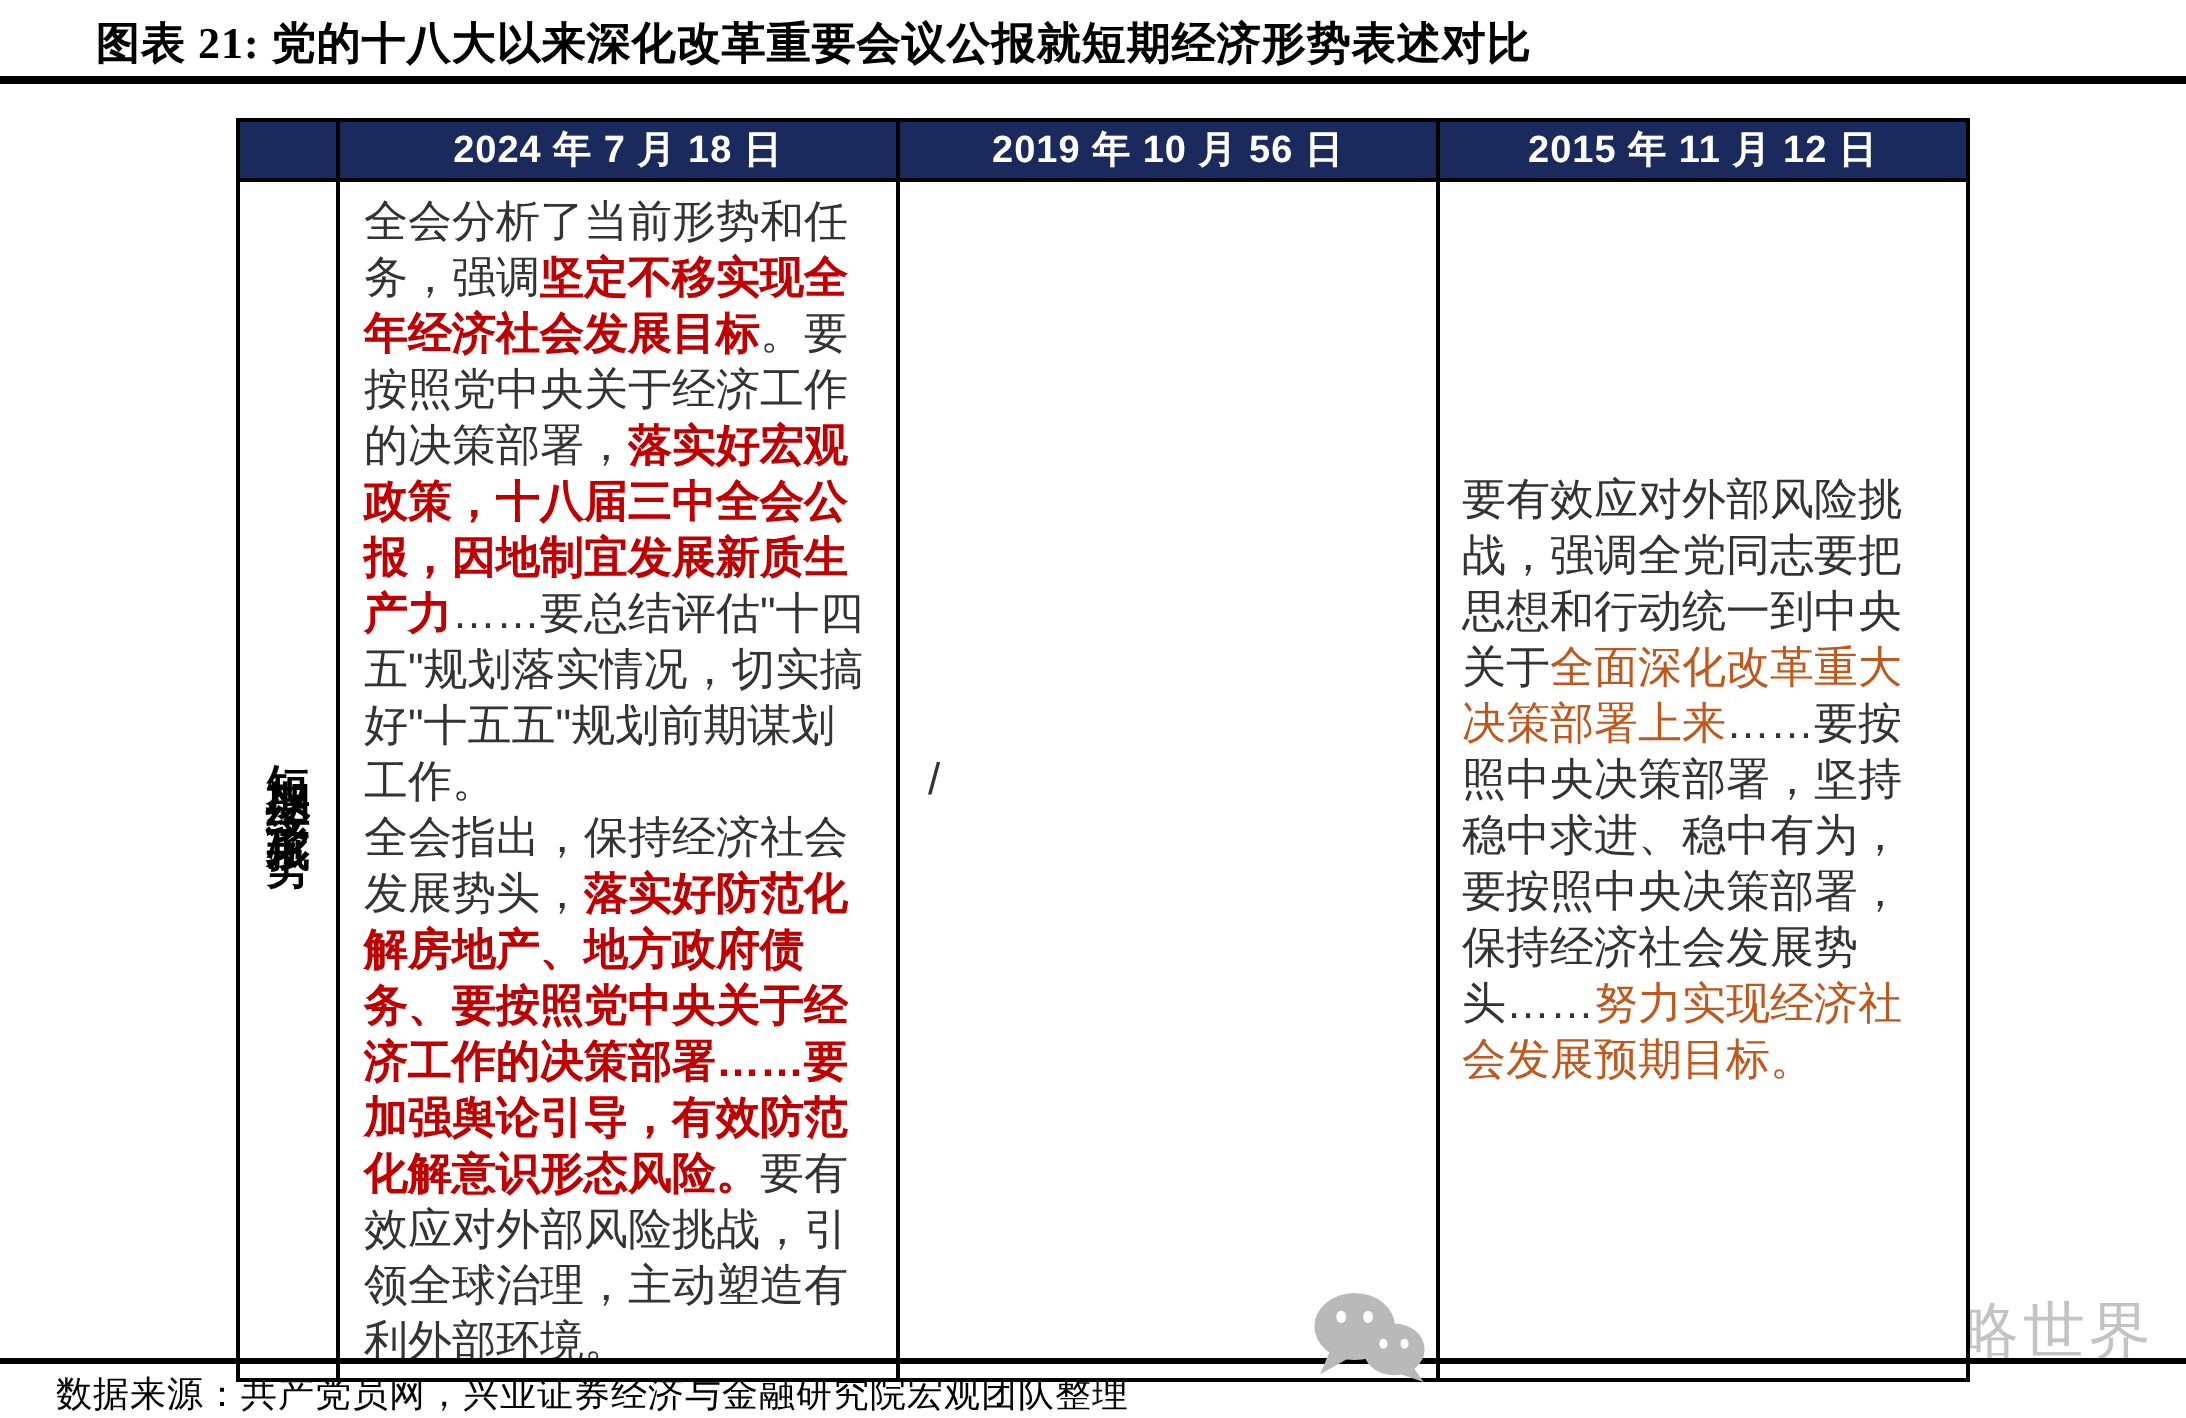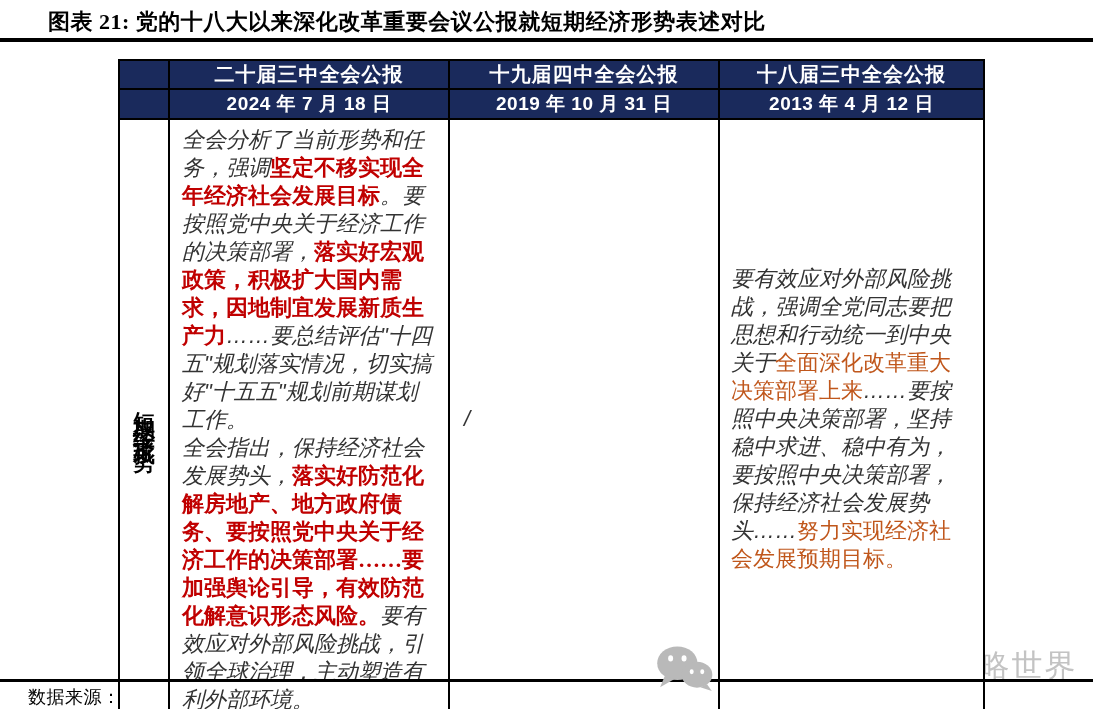--- a/index.html
+++ b/index.html
@@ -38,22 +38,22 @@
   .vlabel {
     writing-mode:vertical-lr; text-orientation:upright;
     display:inline-block; font-weight:bold; font-size:22px; color:#000;
     letter-spacing:8px; line-height:1;
   }
   td.content { font-size:22px; line-height:28px; color:#333; background:#fff; }
   td.content.top { vertical-align:top; padding:6px 10px 4px 12px; }
   td.content.mid { vertical-align:middle; padding:0 28px 0 11px; }
   td.content.slash { vertical-align:middle; text-align:left; padding-left:14px; color:#222; }
   .para { margin:0; }
-  .seg-normal { color:#333;font-style:italic; }
-  .seg-red    { color:var(--red,#c00000); font-weight:bold;font-family:Liberation Serif, serif; }
+  .seg-normal { color:#333; }
+  .seg-red    { color:var(--red,#c00000); font-weight:bold; }
   .seg-orange { color:var(--orange,#c0571c); }
 
   .wm-text {
     position:absolute; left:714px; top:646px; z-index:1;
     font-size:31px; color:var(--watermark,#c3c3c3); letter-spacing:2px;
     white-space:nowrap; line-height:40px;
   }
   .wm-icon { position:absolute; left:656px; top:645px; z-index:4; width:58px; height:46px; }
   .footer-rule { position:absolute; left:0; top:679px; width:1093px; height:3px; background:#000; z-index:3; }
   .footer {
@@ -71,38 +71,32 @@
   <div class="title-rule"></div>
 
   <table class="cmp">
     <colgroup>
         <col class="c0">
         <col class="c1">
         <col class="c2">
         <col class="c3">
       </colgroup>
     <tbody>
-        <tr class="hdr1">
-      <th class="hcell"></th>
-      <th class="hcell">二十届三中全会公报</th>
-      <th class="hcell">十九届四中全会公报</th>
-      <th class="hcell">十八届三中全会公报</th>
-    </tr>
     <tr class="hdr2">
       <th class="hcell"></th>
       <th class="hcell">2024 年 7 月 18 日</th>
-      <th class="hcell">2019 年 10 月 31 日</th>
-      <th class="hcell">2013 年 4 月 12 日</th>
+      <th class="hcell">2019 年 10 月 56 日</th>
+      <th class="hcell">2015 年 11 月 12 日</th>
     </tr>
     <tr class="bodyrow">
       <td class="rowlabel">
         <span class="vlabel">短期经济形势</span>
       </td>
       <td class="content top">
-            <div class="para"><span class="seg-normal">全会分析了当前形势和任务，强调</span><span class="seg-red">坚定不移实现全年经济社会发展目标</span><span class="seg-normal">。要按照党中央关于经济工作的决策部署，</span><span class="seg-red">落实好宏观政策，积极扩大国内需求，因地制宜发展新质生产力</span><span class="seg-normal">……要总结评估"十四五"规划落实情况，切实搞好"十五五"规划前期谋划工作。</span></div>
+            <div class="para"><span class="seg-normal">全会分析了当前形势和任务，强调</span><span class="seg-red">坚定不移实现全年经济社会发展目标</span><span class="seg-normal">。要按照党中央关于经济工作的决策部署，</span><span class="seg-red">落实好宏观政策，十八届三中全会公报，因地制宜发展新质生产力</span><span class="seg-normal">……要总结评估"十四五"规划落实情况，切实搞好"十五五"规划前期谋划工作。</span></div>
             <div class="para"><span class="seg-normal">全会指出，保持经济社会发展势头，</span><span class="seg-red">落实好防范化解房地产、地方政府债务、要按照党中央关于经济工作的决策部署……要加强舆论引导，有效防范化解意识形态风险。</span><span class="seg-normal">要有效应对外部风险挑战，引领全球治理，主动塑造有利外部环境。</span></div>
           </td>
       <td class="content slash">
             <div class="para"><span class="seg-normal">/</span></div>
           </td>
       <td class="content mid">
             <div class="para"><span class="seg-normal">要有效应对外部风险挑战，强调全党同志要把思想和行动统一到中央关于</span><span class="seg-orange">全面深化改革重大决策部署上来</span><span class="seg-normal">……要按照中央决策部署，坚持稳中求进、稳中有为，要按照中央决策部署，保持经济社会发展势头……</span><span class="seg-orange">努力实现经济社会发展预期目标。</span></div>
           </td>
     </tr>
   </tbody>

